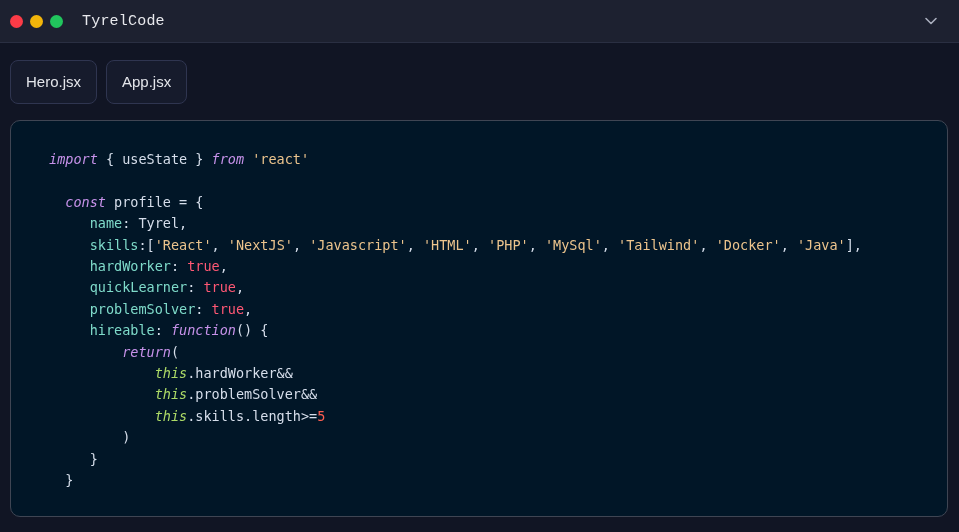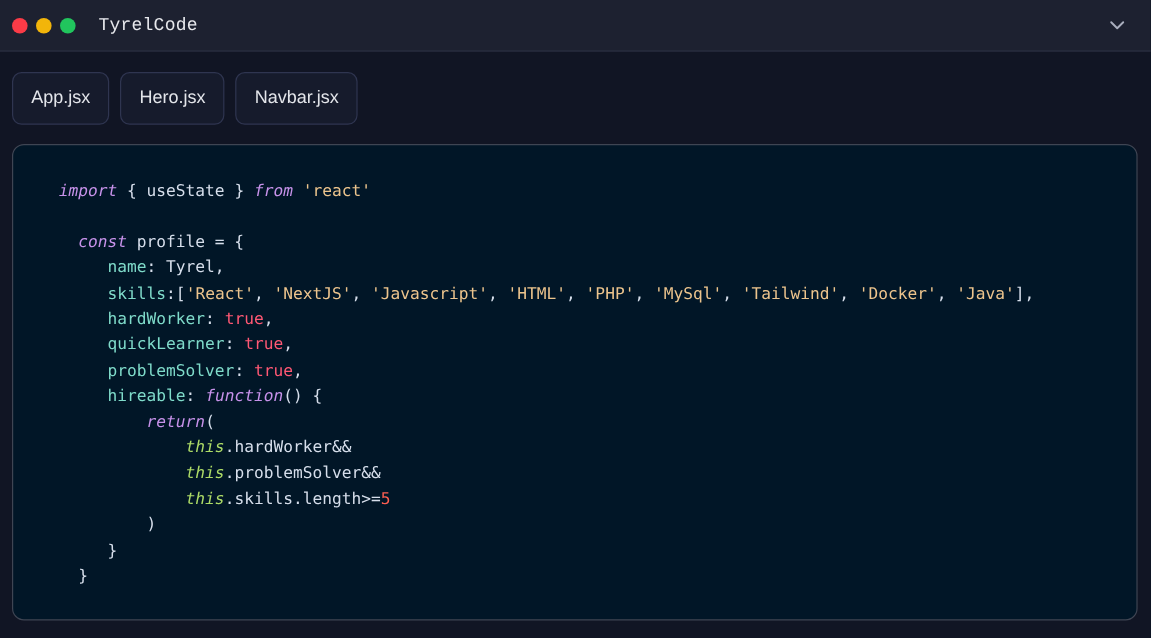--- a/index.html
+++ b/index.html
@@ -77,20 +77,19 @@
     </div>
   <span class="win-title">TyrelCode</span>
   <span class="chevron">
     <svg width="16" height="16" viewBox="0 0 16 16" fill="none">
       <polyline points="3,5.5 8,10.5 13,5.5" stroke="#a9aebd" stroke-width="1.6" stroke-linecap="round" stroke-linejoin="round"></polyline>
     </svg>
   </span>
 </div>
 
 <div class="tabbar">
+    <div class="tab">Hero.jsx</div>
     <div class="tab">App.jsx</div>
-    <div class="tab">Hero.jsx</div>
-    <div class="tab">Navbar.jsx</div>
   </div>
 
 <div class="code-panel">
   <pre class="code"><div class="code-line"><span class="tok-kw" style="color: rgb(199, 146, 234);">import</span><span class="tok-plain" style="color: rgb(214, 222, 235);"> { useState } </span><span class="tok-kw" style="color: rgb(199, 146, 234);">from</span><span class="tok-plain" style="color: rgb(214, 222, 235);"> </span><span class="tok-str" style="color: rgb(236, 196, 141);">'react'</span></div><div class="code-line">&nbsp;</div><div class="code-line"><span class="tok-plain" style="color: rgb(214, 222, 235);">  </span><span class="tok-kw" style="color: rgb(199, 146, 234);">const</span><span class="tok-plain" style="color: rgb(214, 222, 235);"> profile = {</span></div><div class="code-line"><span class="tok-plain" style="color: rgb(214, 222, 235);">     </span><span class="tok-prop" style="color: rgb(127, 219, 202);">name</span><span class="tok-plain" style="color: rgb(214, 222, 235);">: Tyrel,</span></div><div class="code-line"><span class="tok-plain" style="color: rgb(214, 222, 235);">     </span><span class="tok-prop" style="color: rgb(127, 219, 202);">skills</span><span class="tok-plain" style="color: rgb(214, 222, 235);">:[</span><span class="tok-str" style="color: rgb(236, 196, 141);">'React'</span><span class="tok-plain" style="color: rgb(214, 222, 235);">, </span><span class="tok-str" style="color: rgb(236, 196, 141);">'NextJS'</span><span class="tok-plain" style="color: rgb(214, 222, 235);">, </span><span class="tok-str" style="color: rgb(236, 196, 141);">'Javascript'</span><span class="tok-plain" style="color: rgb(214, 222, 235);">, </span><span class="tok-str" style="color: rgb(236, 196, 141);">'HTML'</span><span class="tok-plain" style="color: rgb(214, 222, 235);">, </span><span class="tok-str" style="color: rgb(236, 196, 141);">'PHP'</span><span class="tok-plain" style="color: rgb(214, 222, 235);">, </span><span class="tok-str" style="color: rgb(236, 196, 141);">'MySql'</span><span class="tok-plain" style="color: rgb(214, 222, 235);">, </span><span class="tok-str" style="color: rgb(236, 196, 141);">'Tailwind'</span><span class="tok-plain" style="color: rgb(214, 222, 235);">, </span><span class="tok-str" style="color: rgb(236, 196, 141);">'Docker'</span><span class="tok-plain" style="color: rgb(214, 222, 235);">, </span><span class="tok-str" style="color: rgb(236, 196, 141);">'Java'</span><span class="tok-plain" style="color: rgb(214, 222, 235);">],</span></div><div class="code-line"><span class="tok-plain" style="color: rgb(214, 222, 235);">     </span><span class="tok-prop" style="color: rgb(127, 219, 202);">hardWorker</span><span class="tok-plain" style="color: rgb(214, 222, 235);">: </span><span class="tok-bool" style="color: rgb(255, 88, 116);">true</span><span class="tok-plain" style="color: rgb(214, 222, 235);">,</span></div><div class="code-line"><span class="tok-plain" style="color: rgb(214, 222, 235);">     </span><span class="tok-prop" style="color: rgb(127, 219, 202);">quickLearner</span><span class="tok-plain" style="color: rgb(214, 222, 235);">: </span><span class="tok-bool" style="color: rgb(255, 88, 116);">true</span><span class="tok-plain" style="color: rgb(214, 222, 235);">,</span></div><div class="code-line"><span class="tok-plain" style="color: rgb(214, 222, 235);">     </span><span class="tok-prop" style="color: rgb(127, 219, 202);">problemSolver</span><span class="tok-plain" style="color: rgb(214, 222, 235);">: </span><span class="tok-bool" style="color: rgb(255, 88, 116);">true</span><span class="tok-plain" style="color: rgb(214, 222, 235);">,</span></div><div class="code-line"><span class="tok-plain" style="color: rgb(214, 222, 235);">     </span><span class="tok-prop" style="color: rgb(127, 219, 202);">hireable</span><span class="tok-plain" style="color: rgb(214, 222, 235);">: </span><span class="tok-kw" style="color: rgb(199, 146, 234);">function</span><span class="tok-plain" style="color: rgb(214, 222, 235);">() {</span></div><div class="code-line"><span class="tok-plain" style="color: rgb(214, 222, 235);">         </span><span class="tok-kw" style="color: rgb(199, 146, 234);">return</span><span class="tok-plain" style="color: rgb(214, 222, 235);">(</span></div><div class="code-line"><span class="tok-plain" style="color: rgb(214, 222, 235);">             </span><span class="tok-this" style="color: rgb(173, 219, 103);">this</span><span class="tok-plain" style="color: rgb(214, 222, 235);">.hardWorker&amp;&amp;</span></div><div class="code-line"><span class="tok-plain" style="color: rgb(214, 222, 235);">             </span><span class="tok-this" style="color: rgb(173, 219, 103);">this</span><span class="tok-plain" style="color: rgb(214, 222, 235);">.problemSolver&amp;&amp;</span></div><div class="code-line"><span class="tok-plain" style="color: rgb(214, 222, 235);">             </span><span class="tok-this" style="color: rgb(173, 219, 103);">this</span><span class="tok-plain" style="color: rgb(214, 222, 235);">.skills.length&gt;=</span><span class="tok-num" style="color: rgb(252, 94, 81);">5</span></div><div class="code-line"><span class="tok-plain" style="color: rgb(214, 222, 235);">         )</span></div><div class="code-line"><span class="tok-plain" style="color: rgb(214, 222, 235);">     }</span></div><div class="code-line"><span class="tok-plain" style="color: rgb(214, 222, 235);">  }</span></div></pre>
 </div>
 
 </body></html>

